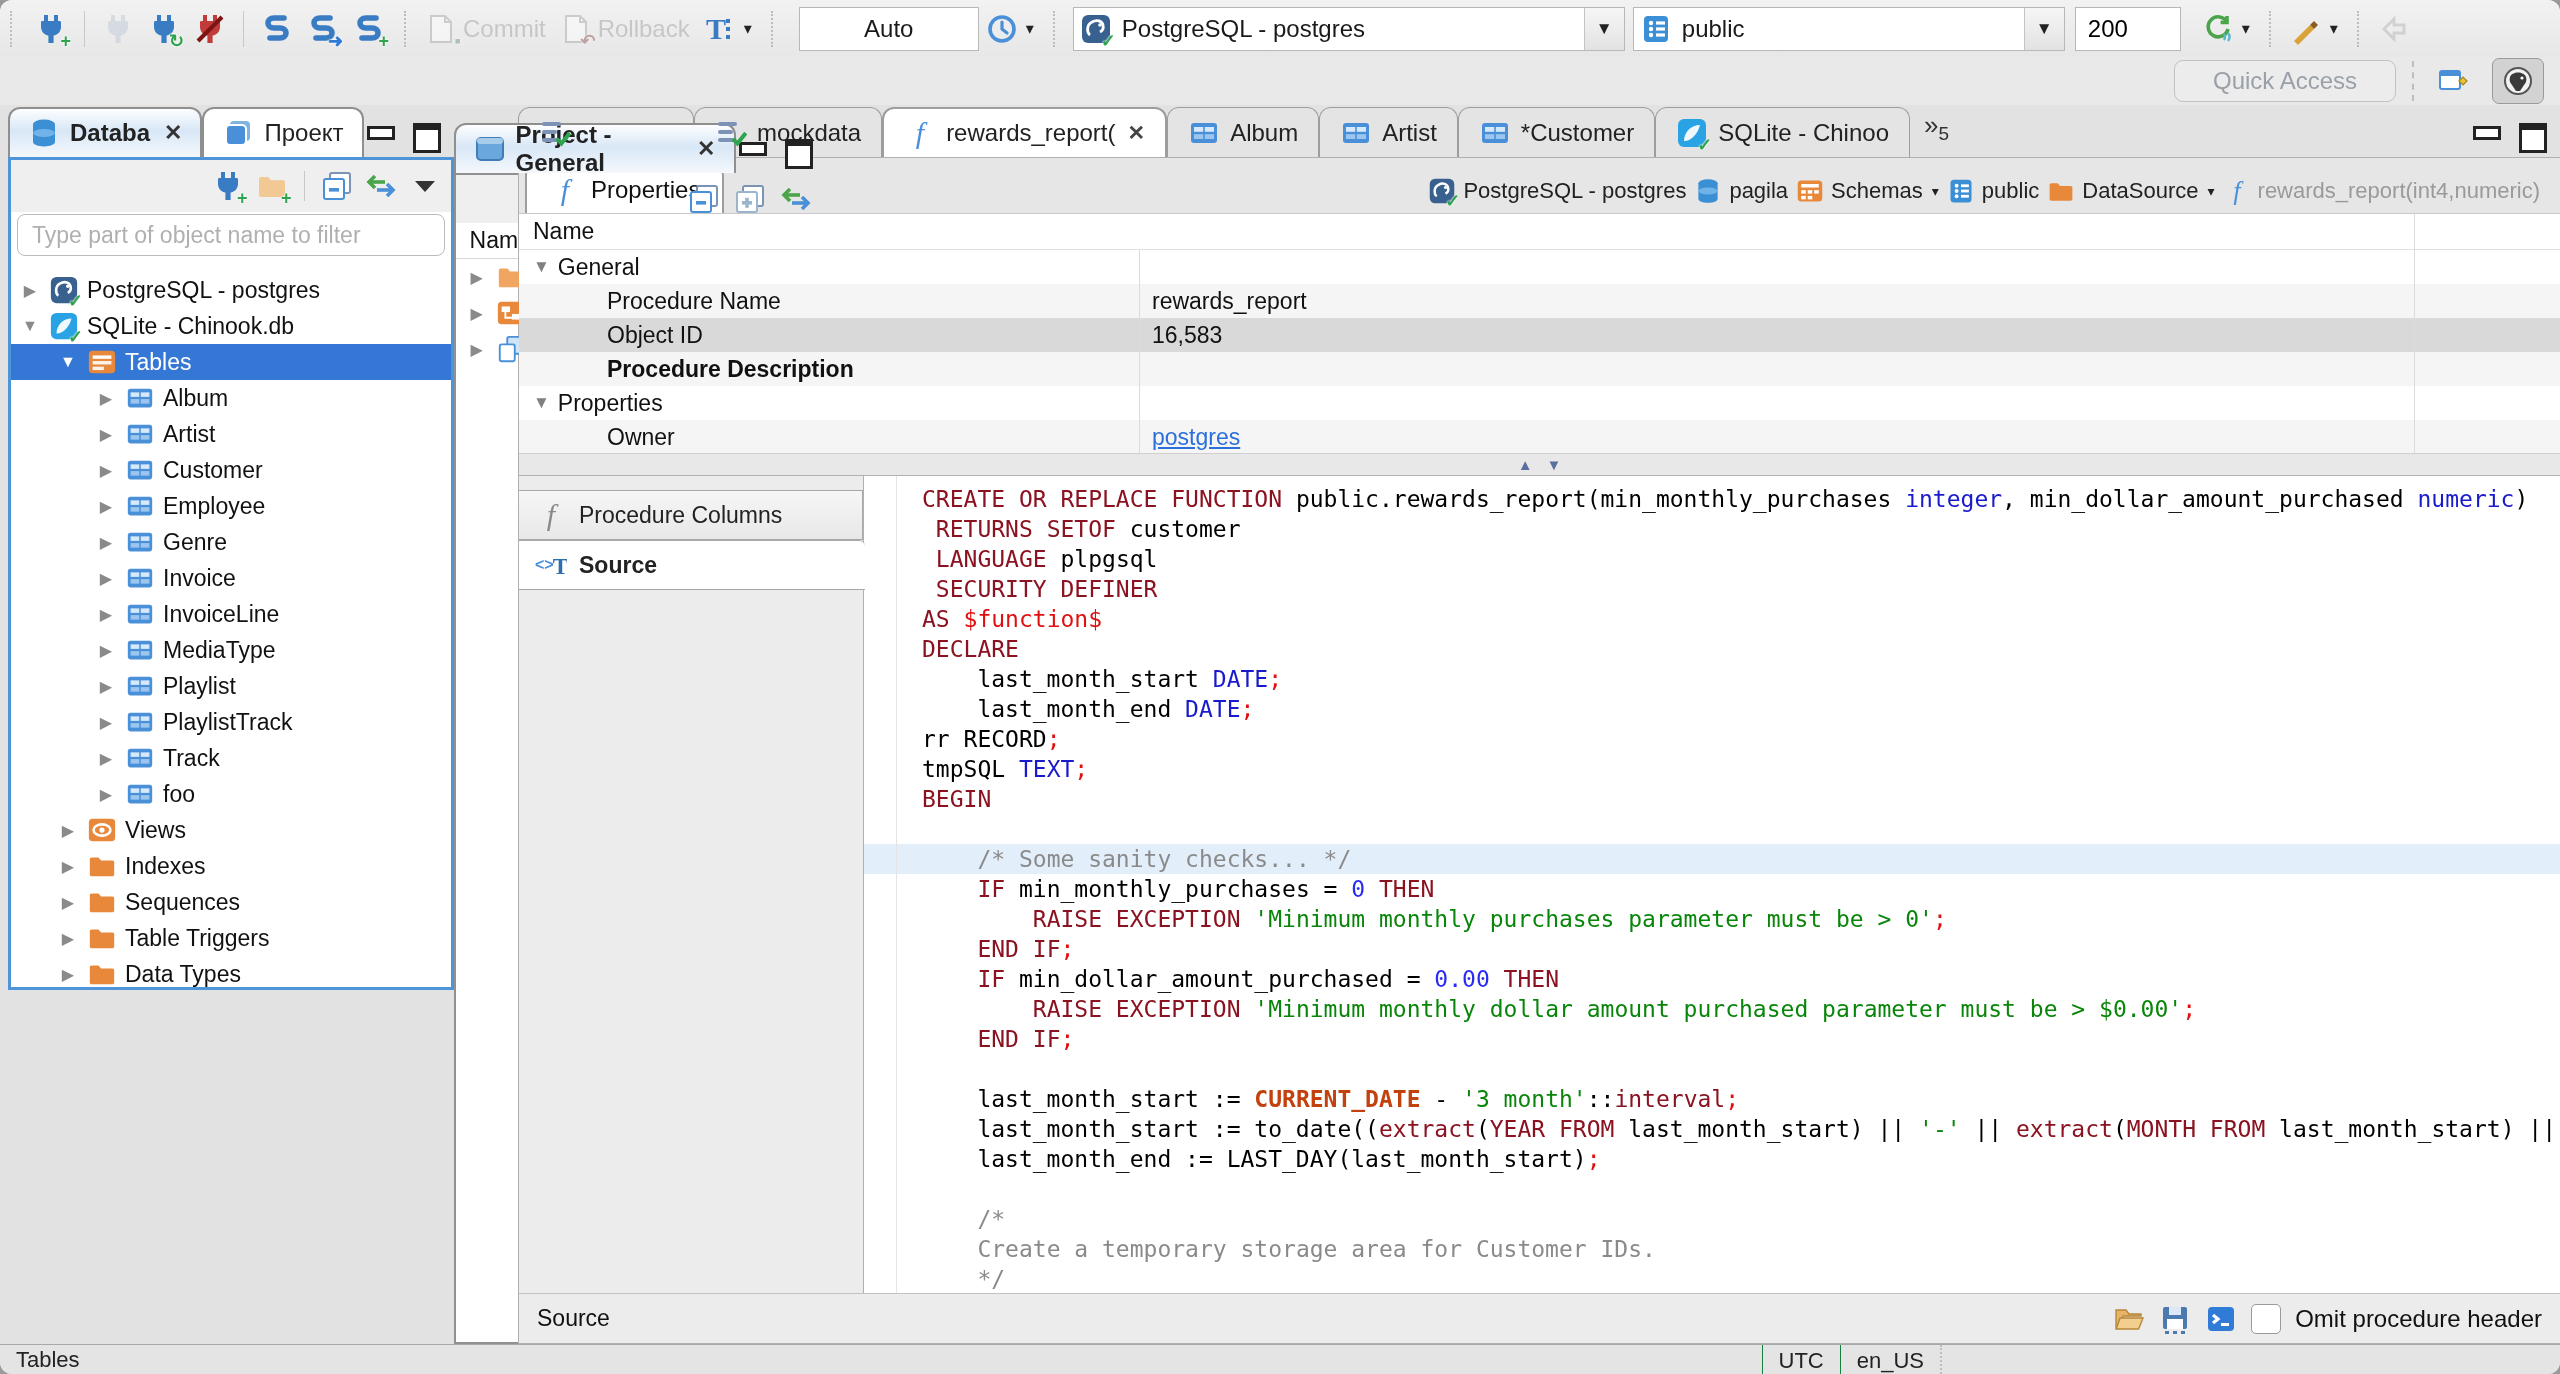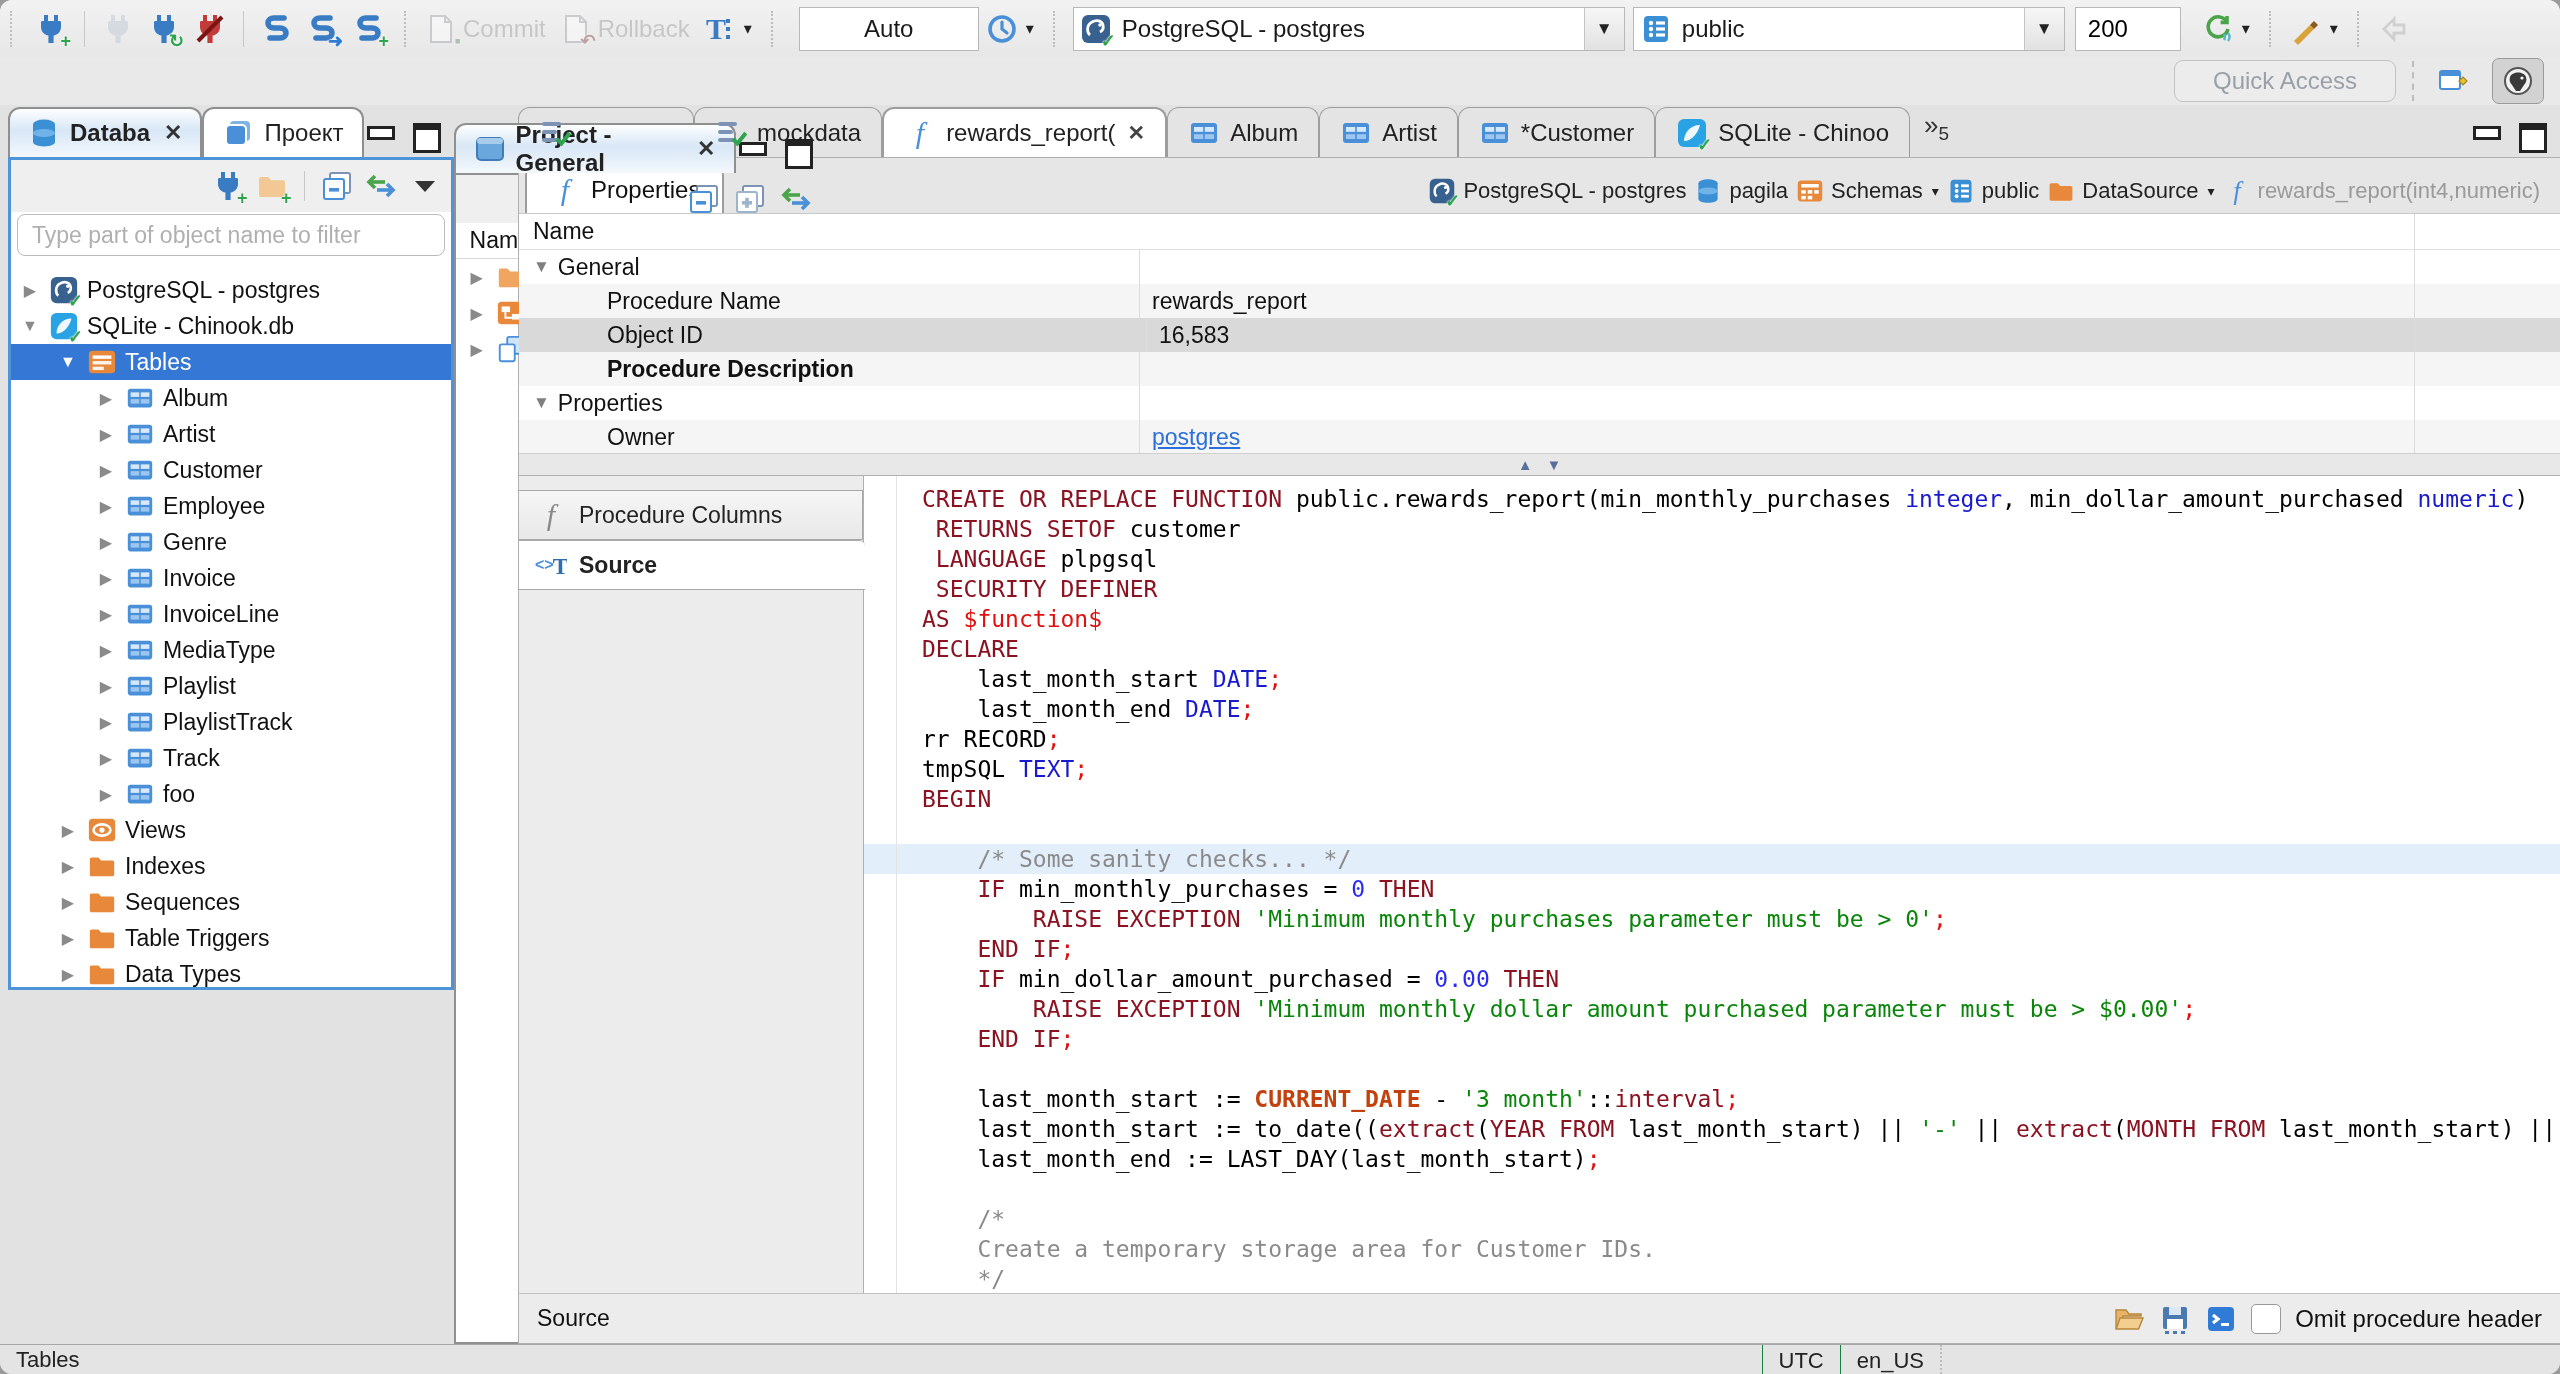--- a/index.html
+++ b/index.html
@@ -86,21 +86,21 @@
   .bc-item.muted { color:#9a9a9a; }
   .bc-caret { font-size:14px; color:#222; margin-left:2px; }
 
   
   .props { height:240px; background:#fff; position:relative; border-top:1px solid #c9c9c9; overflow:hidden; }
   .props::after { content:''; position:absolute; top:0; bottom:0; left:1895px; width:1px; background:#dcdcdc; }
   .phead { height:36px; display:flex; font-size:23px; color:#111; align-items:center; border-bottom:1px solid #e0e0e0; }
   .phead .c1 { width:620px; padding-left:14px; }
   .prow { height:34px; display:flex; align-items:center; font-size:23px; color:#111; }
   .prow.stripe { background:#f5f5f5; }
-  .prow.sel { background:#d9d9d9;gap:7px; }
+  .prow.sel { background:#d9d9d9; }
   .prow .c1 { width:620px; display:flex; align-items:center; padding-left:14px; }
   .prow .c1.child { padding-left:88px; }
   .prow .c1.bold { font-weight:bold; }
   .prow .c2 { flex:1; padding-left:12px; border-left:1px solid #dcdcdc; align-self:stretch; display:flex; align-items:center; }
   .phead .c2h { flex:1; padding-left:12px; border-left:1px solid #e0e0e0; align-self:stretch; display:flex; align-items:center; }
   .garrow { color:#808080; font-size:17px; margin-right:8px; }
   .plink { color:#2a6fdb; text-decoration:underline; }
 
   .sash { height:22px; background:#e8e8e8; border-top:1px solid #d0d0d0; display:flex; align-items:center; justify-content:center; gap:14px; }
   .sash span { font-size:15px; color:#5a6f9e; }

